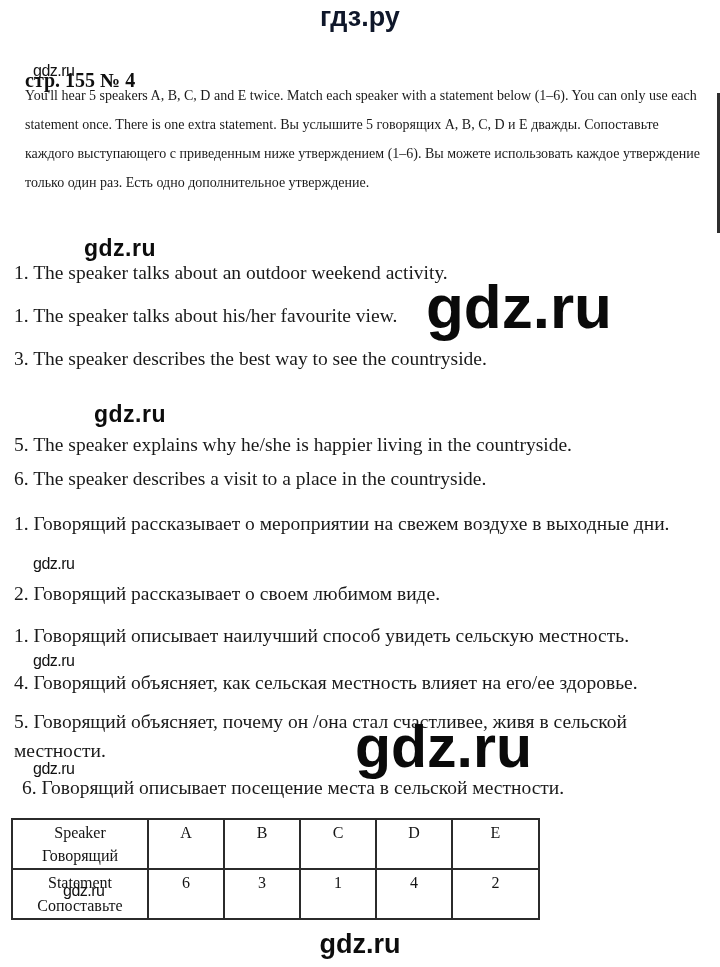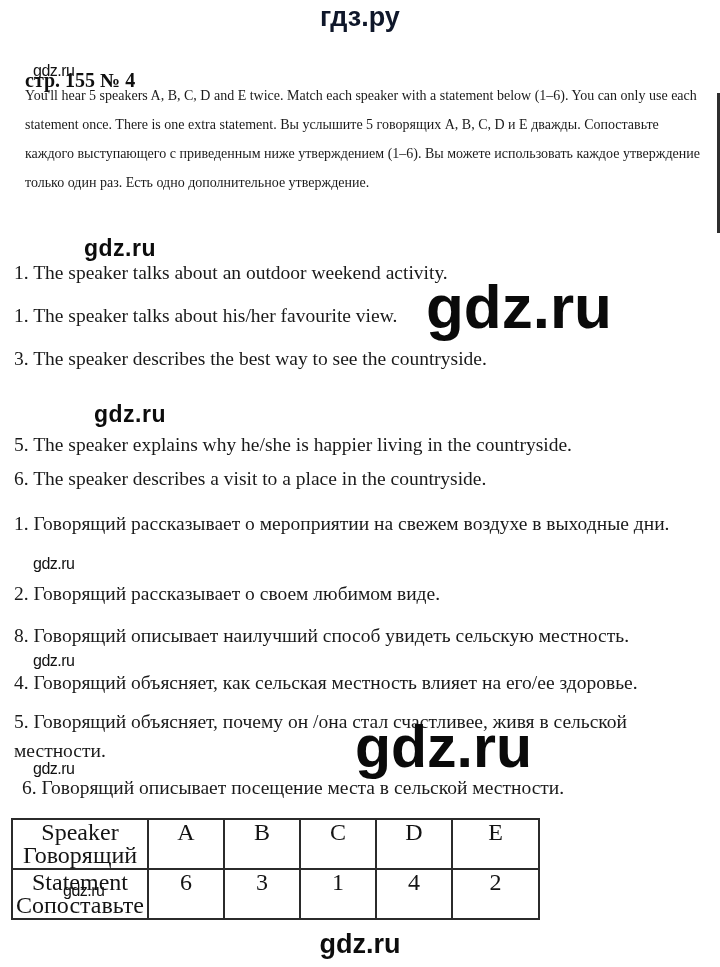--- a/index.html
+++ b/index.html
@@ -48,21 +48,21 @@
     font-family:"Liberation Sans","DejaVu Sans",sans-serif;
     font-weight:bold;color:#0a0a0a;z-index:5;
     line-height:1;
   }
   .wm-big-1{left:426px;top:276px;font-size:62px;}
   .wm-big-2{left:355px;top:718px;font-size:59px;}
   .answer-table{
     position:absolute;left:11px;top:818px;
     border-collapse:collapse;
     table-layout:fixed;
-    font-size:24px;color:#141414;
+    font-size:16px;color:#141414;
   }
   .answer-table td{
     border:2px solid #2b2b2b;
     vertical-align:top;
     text-align:center;
     padding:1px 2px 0 2px;
     line-height:23px;
     height:47px;
   }
   .answer-table .lbl{width:130px;}
@@ -111,21 +111,21 @@
   <div class="statement en-2">1. The speaker talks about his/her favourite view.</div>
   <div class="wm-big wm-big-1">gdz.ru</div>
   <div class="statement en-3">3. The speaker describes the best way to see the countryside.</div>
   <div class="wm-med wm-m2">gdz.ru</div>
   <div class="statement en-5">5. The speaker explains why he/she is happier living in the countryside.</div>
   <div class="statement en-6">6. The speaker describes a visit to a place in the countryside.</div>
 
   <div class="statement ru-1">1. Говорящий рассказывает о мероприятии на свежем воздухе в выходные дни.</div>
   <div class="wm-small wm-s2">gdz.ru</div>
   <div class="statement ru-2">2. Говорящий рассказывает о своем любимом виде.</div>
-  <div class="statement ru-3">8. Говорящий описывает наилучший способ увидеть сельскую местность.</div>
+  <div class="statement ru-3">1. Говорящий описывает наилучший способ увидеть сельскую местность.</div>
   <div class="wm-small wm-s3">gdz.ru</div>
   <div class="statement ru-4">4. Говорящий объясняет, как сельская местность влияет на его/ее здоровье.</div>
   <div class="statement ru-5">5. Говорящий объясняет, почему он /она стал счастливее, живя в сельской местности.</div>
   <div class="wm-big wm-big-2">gdz.ru</div>
   <div class="wm-small wm-s4">gdz.ru</div>
   <div class="statement ru-6">6. Говорящий описывает посещение места в сельской местности.</div>
 
   <table class="answer-table">
     <tbody>
         <tr>

